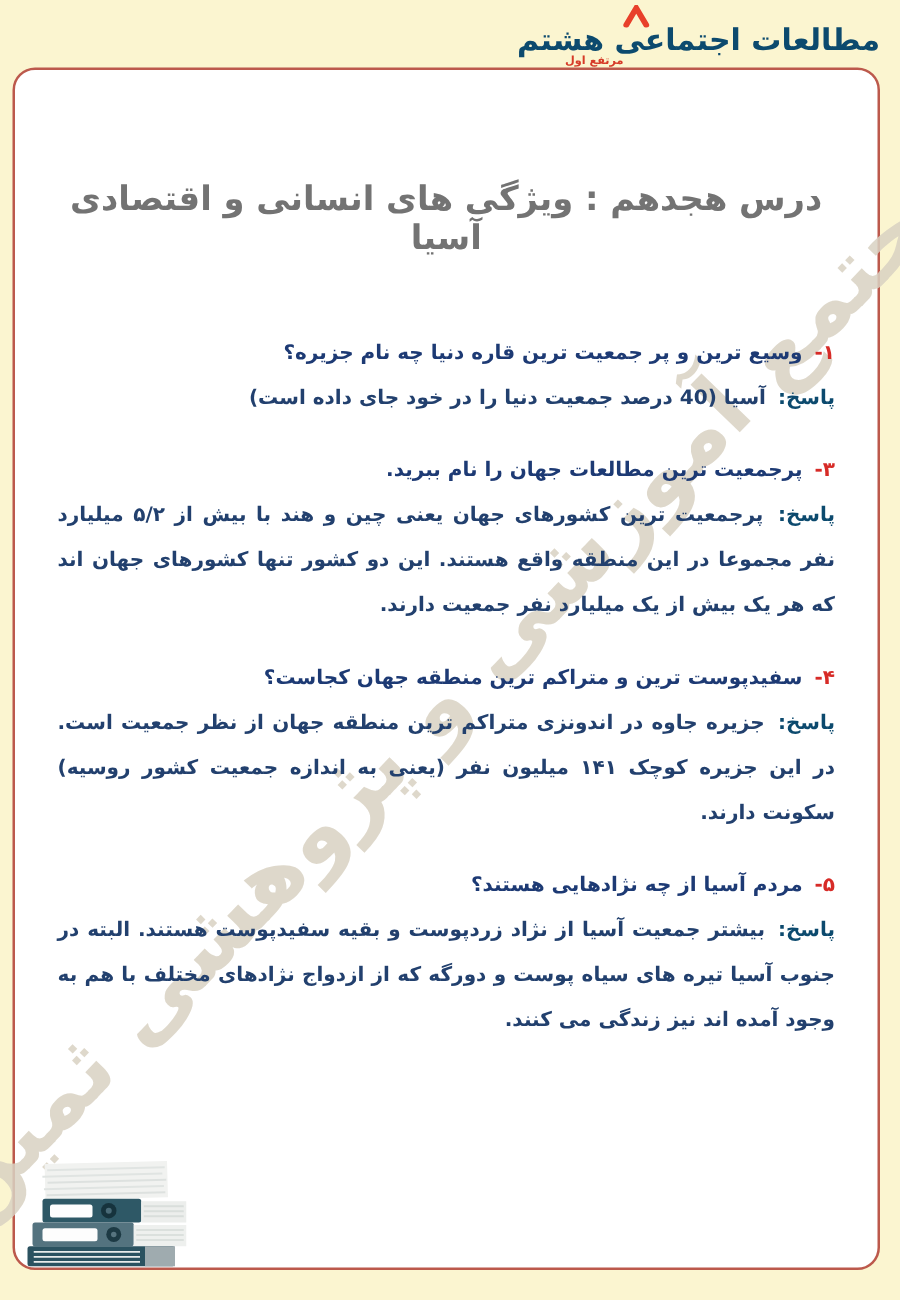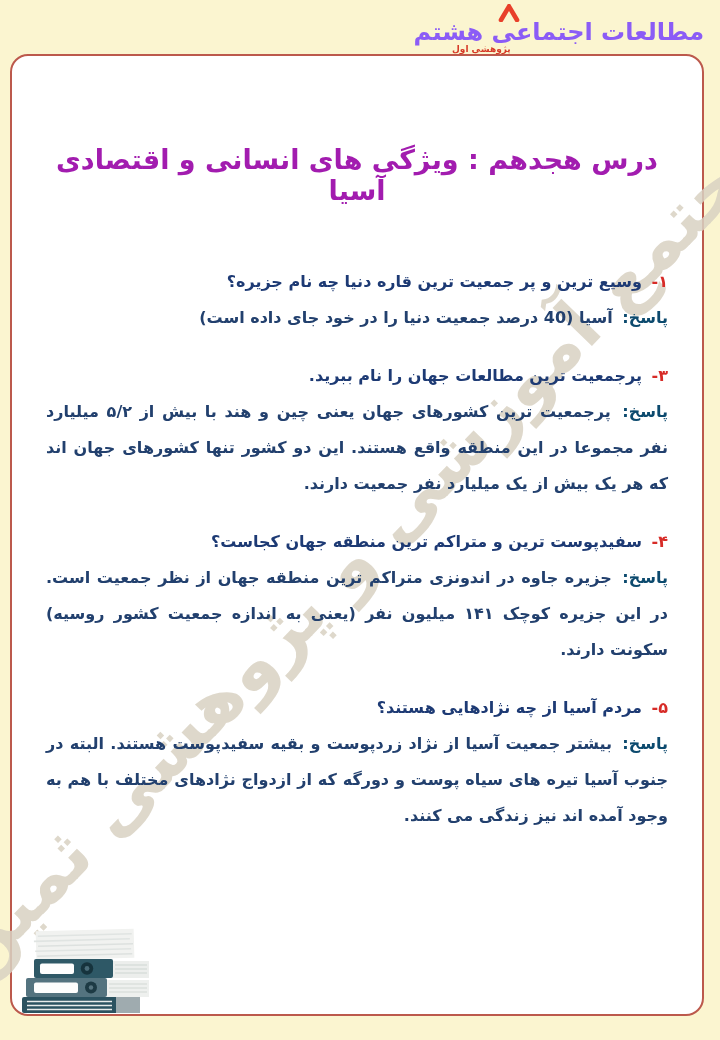--- a/index.html
+++ b/index.html
@@ -8,21 +8,21 @@
     background:#FBF5D0;
     font-family:"DejaVu Sans", sans-serif;
   }
 
   
   .logo {
     position:absolute; top:6px; right:16px; width:282px; height:50px;
     direction:rtl; z-index:5;
   }
   .logo-title {
-    margin-top:12px; font-size:24px; font-weight:bold; color:#8b5cf6;
+    margin-top:12px; font-size:24px; font-weight:bold; color:#0c4a6e;
     white-space:nowrap; text-align:right; letter-spacing:0px;
   }
   .logo-caret { position:absolute; left:76px; top:-2px; }
   .logo-subtitle {
     position:absolute; left:30px; top:38px;
     font-size:9px; font-weight:bold; color:#d63a28;
   }
 
   
   .panel {
@@ -40,21 +40,21 @@
     pointer-events:none;
   }
 
   
   .content {
     position:absolute; left:10px; top:54px; width:694px; height:962px;
     box-sizing:border-box; padding:0 36px; direction:rtl; z-index:3;
   }
   .page-title {
     margin-top:90px; text-align:center;
-    font-size:27px; font-weight:bold; color:#a21caf;
+    font-size:27px; font-weight:bold; color:#737373;
   }
   .qa-list { margin-top:58px; }
   .qa-block { margin-bottom:22px; }
   .qa-question {
     font-size:16px; font-weight:bold; color:#1d3a74; line-height:36px;
   }
   .q-num { color:#d72b27; padding-left:4px; }
   .qa-answer {
     font-size:16px; font-weight:bold; color:#22406e; line-height:36px;
     text-align:justify;
@@ -67,21 +67,21 @@
 </head>
 <body>
 
 <div class="logo">
   <span class="logo-caret">
     <svg width="22" height="18" viewBox="0 0 22 18">
       <path d="M3 16 L11 2.5 L19 16" stroke="#e8402a" stroke-width="4.6" fill="none" stroke-linecap="round" stroke-linejoin="miter"></path>
     </svg>
   </span>
   <div class="logo-title">مطالعات اجتماعی هشتم</div>
-  <div class="logo-subtitle">پژوهشی اول</div>
+  <div class="logo-subtitle">مرتفع اول</div>
 </div>
 
 <div class="panel"></div>
 
 <div class="watermark">مجتمع آموزشی و پژوهشی ثمین</div>
 
 <div class="content">
   <div class="page-title">درس هجدهم : ویژگی های انسانی و اقتصادی آسیا</div>
 
   <div class="qa-list">

